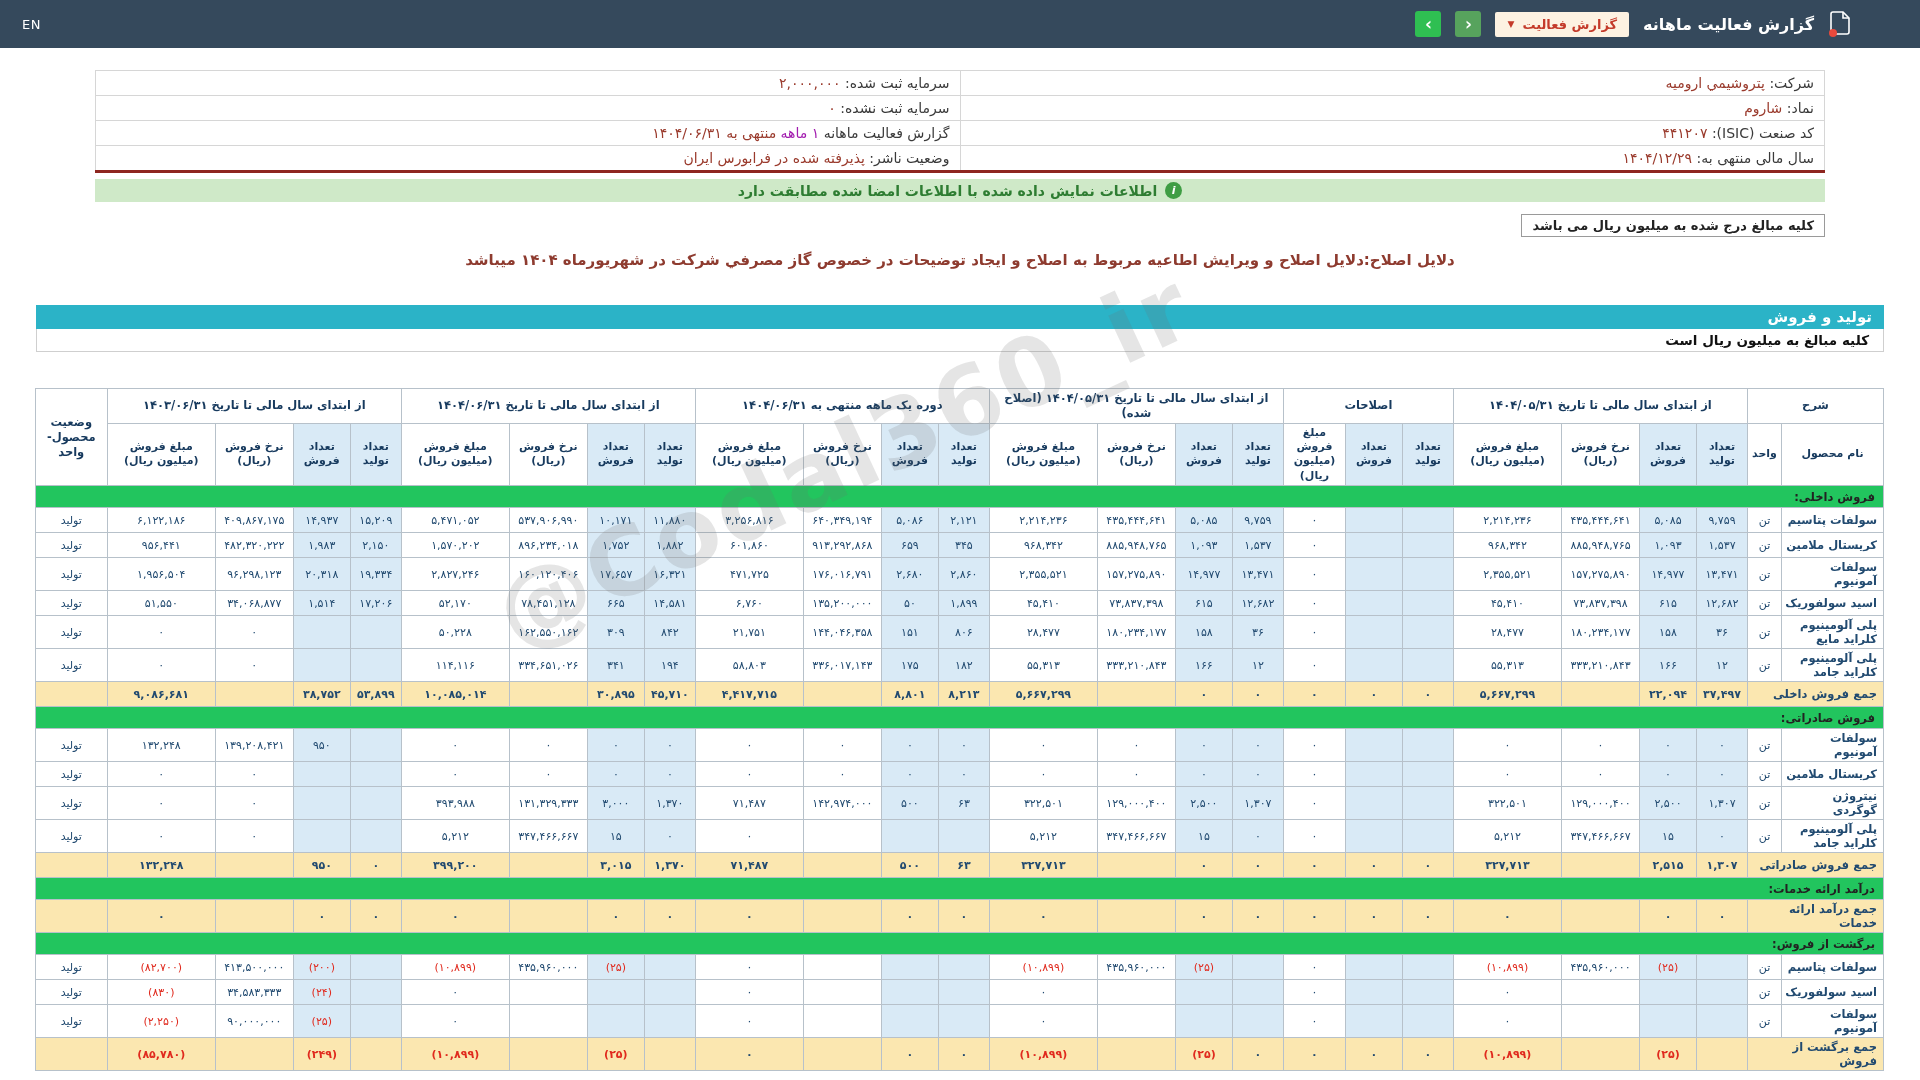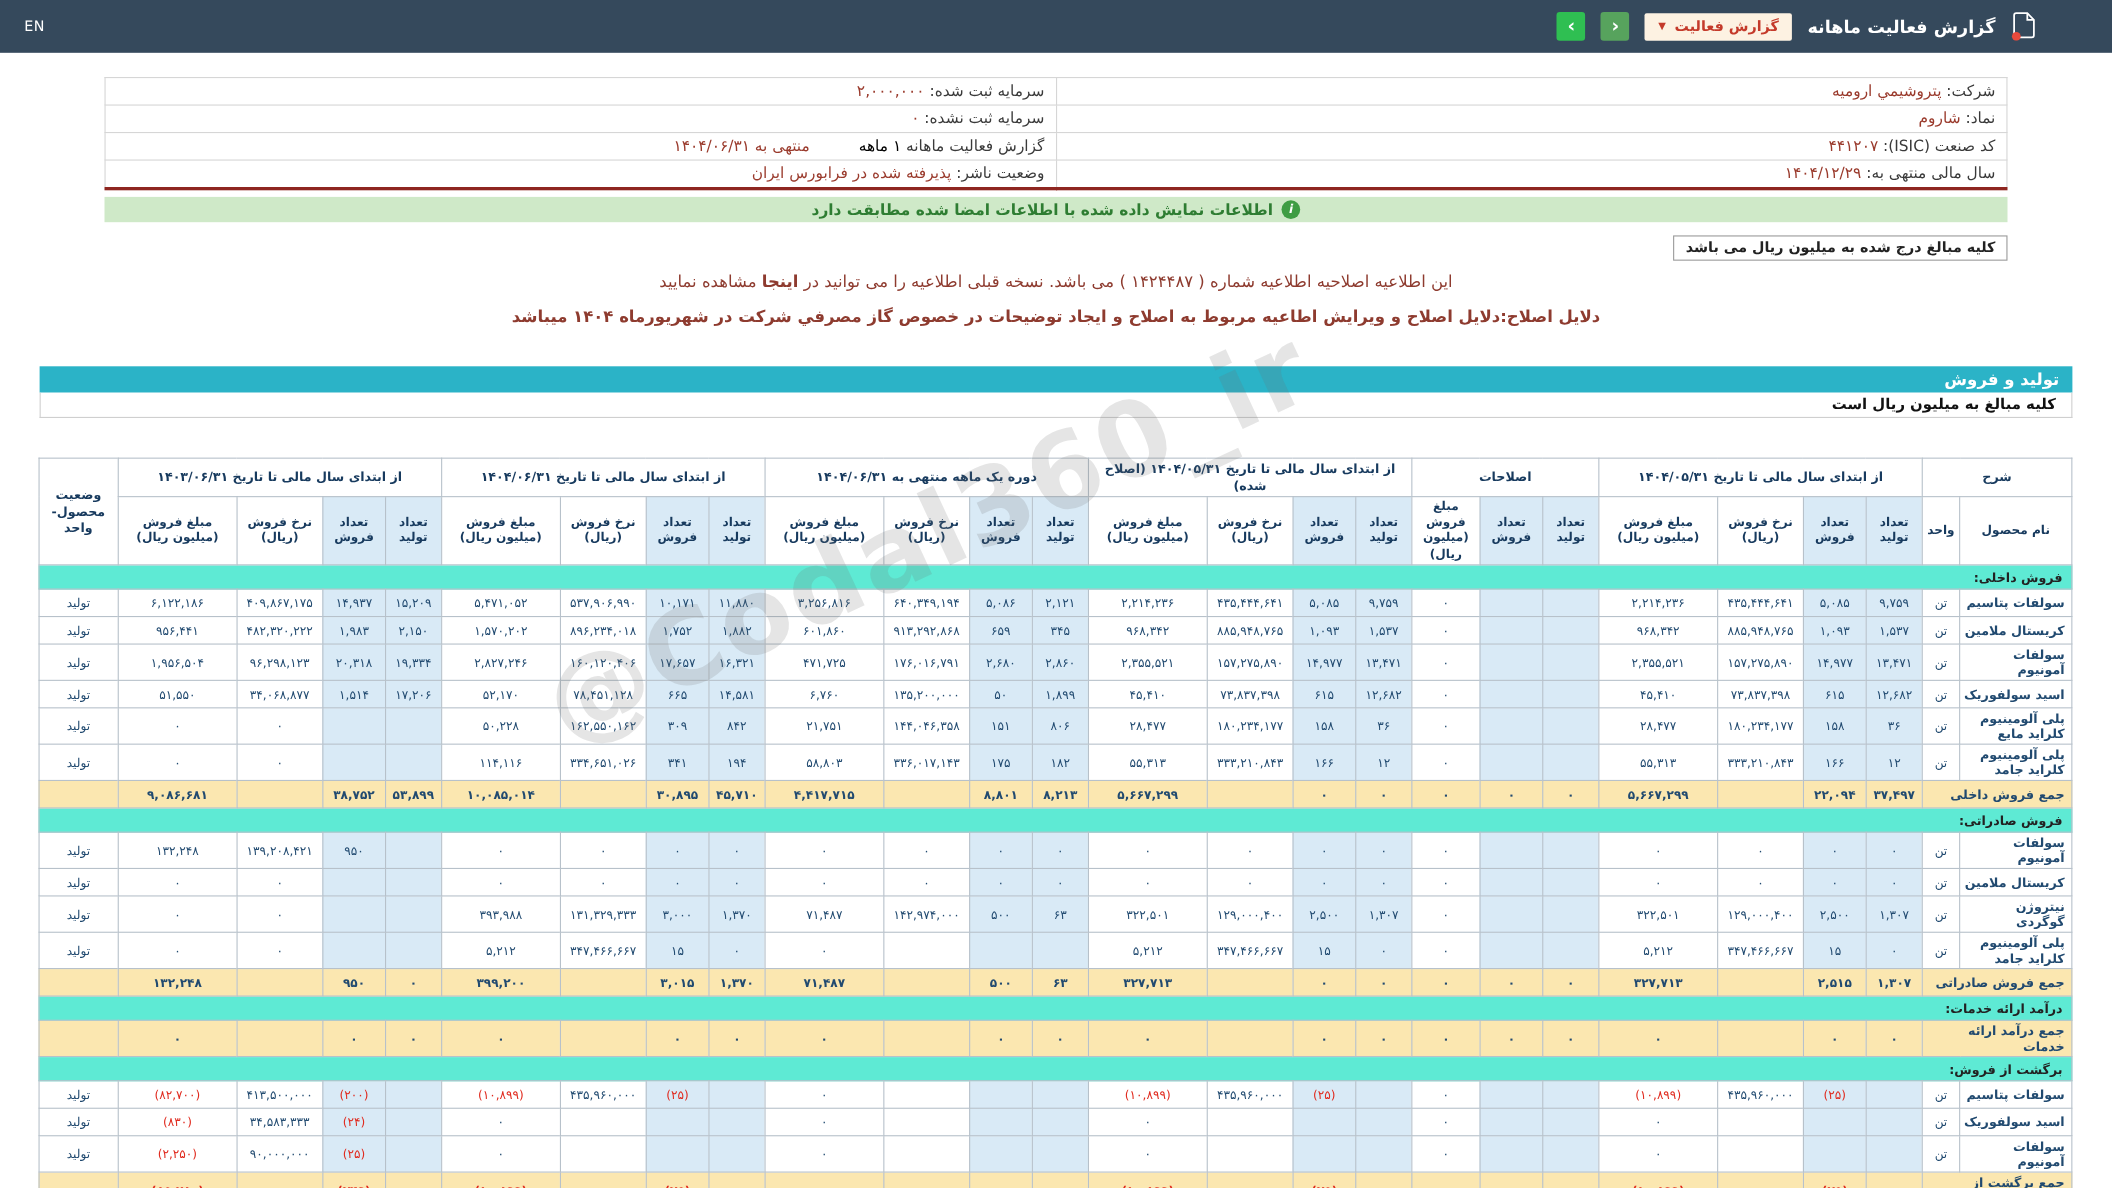--- a/index.html
+++ b/index.html
@@ -16,21 +16,21 @@
 .nav-prev{background:#57a35d;}
 .nav-next{background:#2fbf52;}
 .en-link{margin-right:auto;color:#fff;font-size:13px;letter-spacing:.5px;cursor:pointer;text-align:center;}
 
 
 .content{padding:0 95px;}
 .info-table{width:100%;border-collapse:collapse;margin-top:22px;font-size:14px;border-bottom:3px solid #8e2620;}
 .info-table td{border:1px solid #d6d6d6;padding:4px 10px;width:50%;height:23px;}
 .lbl{color:#3a3a3a;}
 .val{color:#9a3a2c;}
-.hl{color:#000000;margin-left:40px;}
+.hl{color:#a21caf;}
 
 .signed-bar{margin-top:6px;background:#cfe9c8;color:#2e7d32;font-size:14px;font-weight:bold;text-align:center;padding:3px 0;display:flex;align-items:center;justify-content:center;gap:8px;}
 .info-circle{width:17px;height:17px;border-radius:50%;background:#3f9d44;color:#fff;font-size:11px;font-weight:bold;display:inline-flex;align-items:center;justify-content:center;font-style:italic;flex:0 0 auto;}
 
 .amounts-box{display:inline-block;margin-top:12px;border:1px solid #9a9a9a;background:#fff;padding:3px 10px;font-size:13px;font-weight:bold;color:#222;}
 
 .notice{text-align:center;color:#8e3b2f;font-size:15px;margin-top:10px;}
 .notice .link{color:#8e3b2f;font-weight:bold;text-decoration:none;cursor:pointer;}
 .notice2{font-weight:bold;margin-top:14px;}
 
@@ -40,21 +40,21 @@
 .prod-note{border:1px solid #cfcfcf;border-top:none;background:#fff;color:#111;font-size:13.5px;font-weight:bold;padding:3px 14px;}
 table.prod{width:1848px;border-collapse:collapse;table-layout:fixed;margin-top:36px;font-size:11px;color:#214a70;}
 .prod th{border:1px solid #b7c1ca;background:#fff;color:#173a5e;font-size:11px;font-weight:bold;line-height:1.3;padding:2px 2px;vertical-align:middle;text-align:center;}
 .prod thead tr:first-child th{height:24px;font-size:11.5px;}
 .prod thead tr:last-child th{height:44px;}
 .prod td{border:1px solid #b7c1ca;text-align:center;padding:2px 3px;height:25px;vertical-align:middle;}
 .prod .band{background:#d9eaf6;}
 .prod .name-cell{text-align:right;font-weight:bold;padding-right:6px;font-size:11.5px;}
 .prod .unit-cell{text-align:center;}
 .prod tr.total td{background:#fbe7b0;font-weight:bold;}
-.prod tr.section td{background:#5eead4;font-weight:bold;text-align:right;padding:3px 8px;color:#222;height:22px;font-size:11.5px;}
+.prod tr.section td{background:#22c55e;font-weight:bold;text-align:right;padding:3px 8px;color:#222;height:22px;font-size:11.5px;}
 .prod .neg{color:#e02a1e;}
 .watermark{position:absolute;left:430px;top:100px;transform:rotate(-25deg);font-size:95px;font-weight:bold;color:rgba(110,110,110,.18);pointer-events:none;white-space:nowrap;z-index:6;letter-spacing:3px;direction:ltr;}
 </style>
 </head>
 <body>
 
 <div class="topbar">
   <span class="doc-icon">
     <svg width="22" height="26" viewBox="0 0 22 26">
       <path d="M5 1h10l6 6v14a2 2 0 0 1-2 2H5a2 2 0 0 1-2-2V3a2 2 0 0 1 2-2z" fill="none" stroke="#ffffff" stroke-width="1.6"></path>
@@ -101,25 +101,20 @@
 
   <div class="signed-bar">
     <span class="info-circle">i</span>
     <span>اطلاعات نمایش داده شده با اطلاعات امضا شده مطابقت دارد</span>
   </div>
 
   <div>
     <span class="amounts-box">کلیه مبالغ درج شده به میلیون ریال می باشد</span>
   </div>
 
-  <div class="notice">
-    <span>این اطلاعیه اصلاحیه اطلاعیه شماره ( ۱۴۲۴۴۸۷ ) می باشد. نسخه قبلی اطلاعیه را می توانید در</span>
-    <a class="link">اینجا</a>
-    <span>مشاهده نمایید</span>
-  </div>
   <div class="notice notice2">دلایل اصلاح:دلایل اصلاح و ویرایش اطاعیه مربوط به اصلاح و ایجاد توضیحات در خصوص گاز مصرفي شرکت در شهريورماه ۱۴۰۴ میباشد</div>
 </div>
 
 <div class="prod-wrap">
   <div class="prod-title">تولید و فروش</div>
   <div class="prod-note">کلیه مبالغ به میلیون ریال است</div>
   <table class="prod" id="prod-table">
       <colgroup>
         <col style="width: 102px;">
         <col style="width: 34px;">

